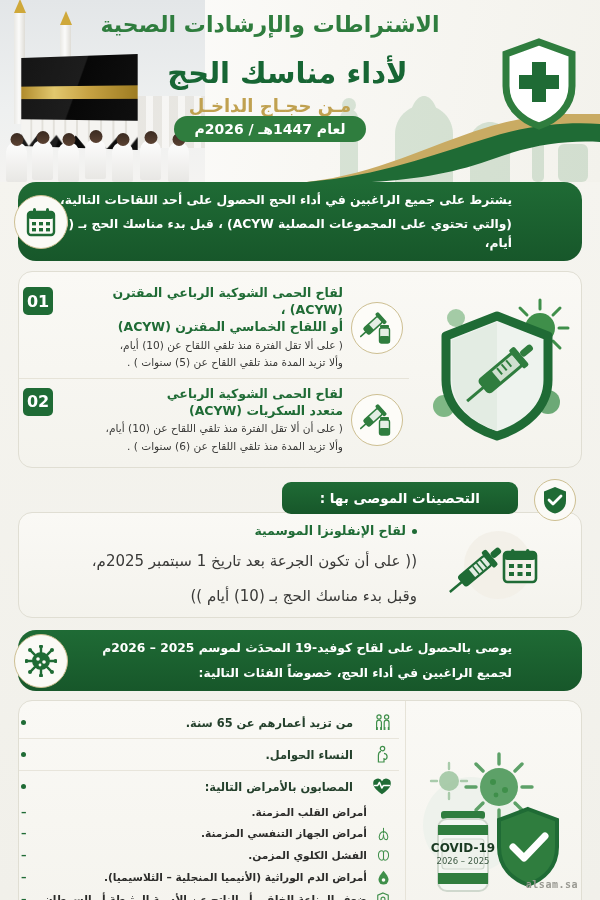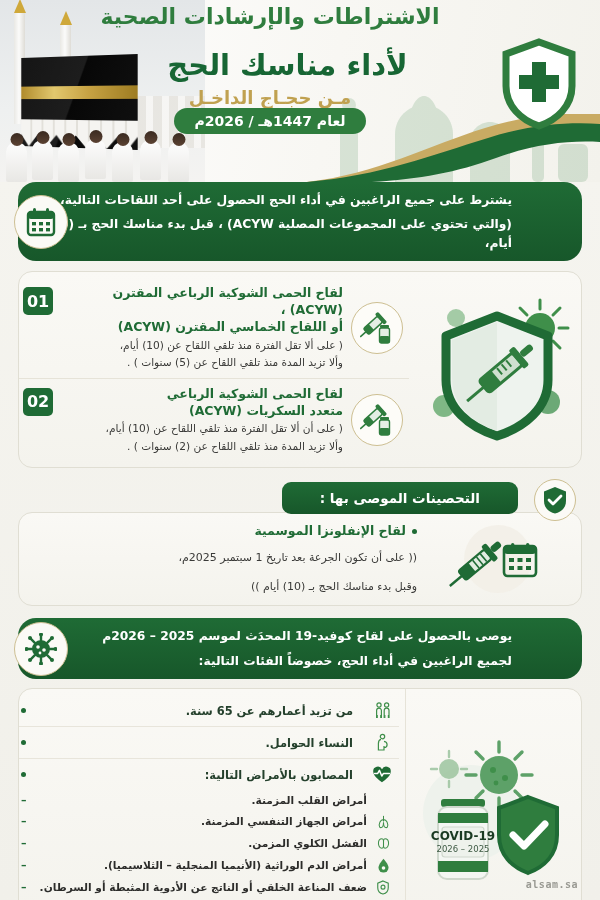--- a/index.html
+++ b/index.html
@@ -71,21 +71,21 @@
     content:""; position:absolute; top:-9px; left:50%; transform:translateX(-50%);
     width:13px;height:13px;border-radius:50%;
     background: linear-gradient(180deg,#3a2a20,#5b4233);
   }
   .hdr-skyline {
     position:absolute; right:0; bottom:0; width:300px; height:110px;
     opacity:.16; pointer-events:none;
   }
   .hdr-swoosh { position:absolute; right:0; bottom:-2px; width:330px; height:70px; }
   .hdr-text {
-    position: absolute; left: 0; right: 0; top: 4px;
+    position: absolute; left: 0; right: 0; top: 12px;
     text-align: center; padding-right: 60px;
   }
   .t-line1 {
     font-size: 22px; font-weight: 700; color: #2f7d3e; letter-spacing: .2px;
     line-height: 1.2;
   }
   .t-line2 {
     font-size: 29px; font-weight: 700; color: #176634; line-height: 1.25;
     margin-top: 17px;
     padding-left: 35px;
@@ -174,21 +174,21 @@
   .flu-card {
     margin: -6px 18px 0;
     background: linear-gradient(180deg,#faf9f5,#f4f3ed);
     border: 1px solid #e0ded3; border-radius: 14px;
     display:flex; align-items:center; padding: 10px 8px 10px 0;
   }
   .flu-visual { width: 150px; flex:none; display:flex; align-items:center; justify-content:center; }
   .flu-text { flex:1; text-align:right; padding-right: 6px; }
   .flu-title { font-size: 12.5px; font-weight:700; color:#1f6b35; }
   .flu-title .dot { display:inline-block; width:5px;height:5px;border-radius:50%;background:#1f6b35; vertical-align:middle; margin-left:6px;}
-  .flu-sub { font-size: 11px; color:#3a3a38; line-height:1.5; margin-top:12px; }
+  .flu-sub { font-size: 15px; color:#3a3a38; line-height:1.5; margin-top:12px; }
 
   
   .cov-card {
     margin: 9px 18px 0;
     background: linear-gradient(180deg,#faf9f5,#f4f3ed);
     border: 1px solid #e0ded3; border-radius: 14px;
     display:flex; min-height: 172px;
   }
   .cov-visual { width: 176px; flex:none; display:flex; align-items:center; justify-content:center; border-left:1px solid #e6e3d8;}
   .cov-list { flex:1; padding: 6px 6px 8px 0; }
@@ -370,21 +370,21 @@
               <rect x="1" y="0" width="9" height="3" rx="1" fill="#2f7d3e"></rect>
               <rect x="0.5" y="3" width="10" height="15" rx="2" fill="#e4eee4" stroke="#2f7d3e" stroke-width="1.4"></rect>
               <rect x="0.5" y="11" width="10" height="7" rx="1.5" fill="#2f7d3e"></rect>
             </g>
           </svg>
         </div>
         <div class="vtext">
           <div class="vtitle">لقاح الحمى الشوكية الرباعي</div>
           <div class="vtitle">متعدد السكريات (ACYW)</div>
           <div class="vsub">( على أن ألا تقل الفترة منذ تلقي اللقاح عن (10) أيام،</div>
-          <div class="vsub">وألا تزيد المدة منذ تلقي اللقاح عن (2) سنوات ) .</div>
+          <div class="vsub">وألا تزيد المدة منذ تلقي اللقاح عن (6) سنوات ) .</div>
         </div>
         <div class="vnum">02</div>
       </div>
 
     </div>
   </div>
 
   <div class="rec-head">
     <div class="rec-pill">التحصينات الموصى بها :</div>
     <div class="rec-badge">

